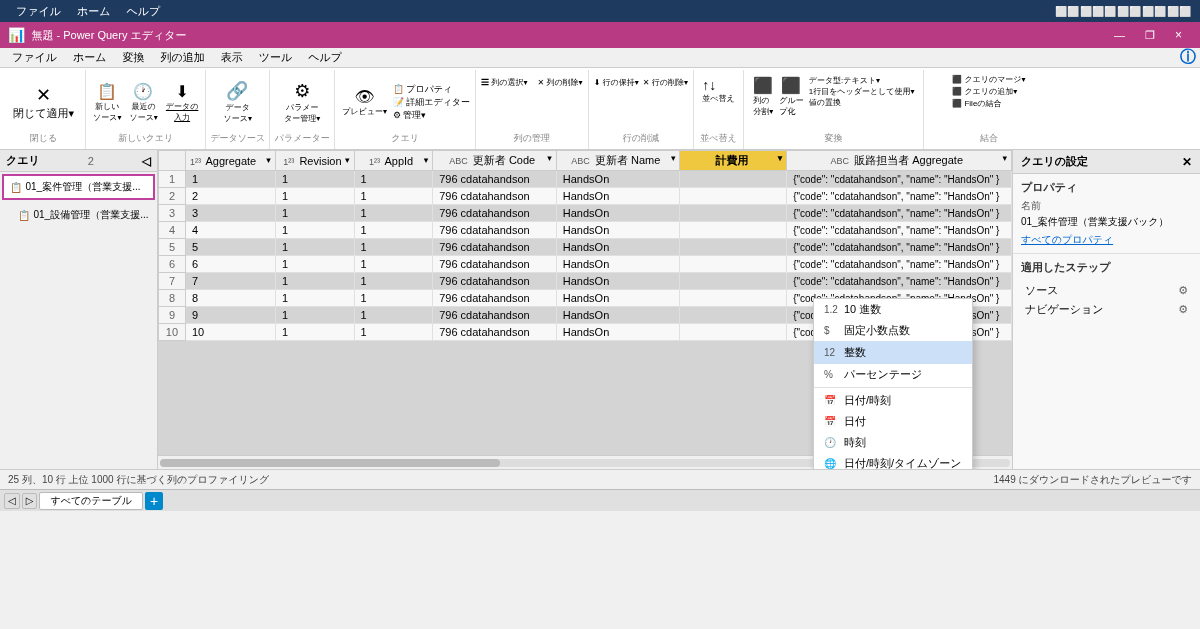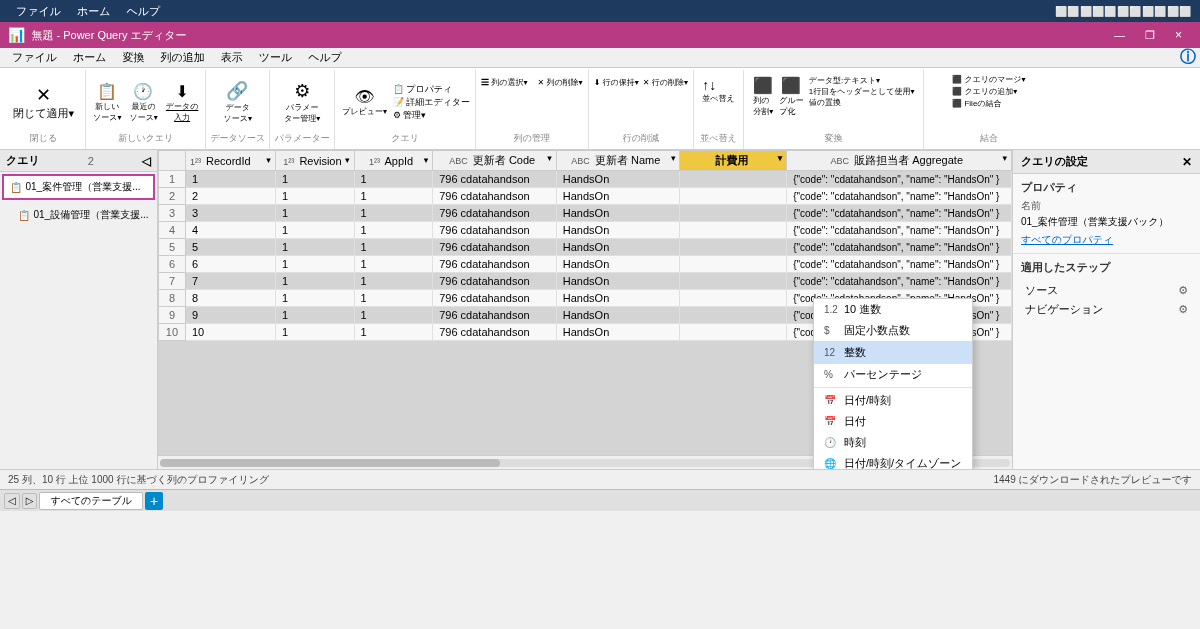--- a/index.html
+++ b/index.html
@@ -228,21 +228,21 @@
 
       <div style="flex:1;display:flex;flex-direction:column;overflow:hidden;position:relative;">
 
         <div style="overflow:auto;flex:1;">
           <table style="width:100%;border-collapse:collapse;font-size:11px;table-layout:fixed;">
             <thead>
               <tr>
                 <th style="width:24px;background:#f0f0f0;border:1px solid #ccc;padding:2px 3px;"></th>
                 <th style="width:80px;background:#f0f0f0;border:1px solid #ccc;padding:2px 4px;text-align:left;font-weight:normal;overflow:hidden;text-overflow:ellipsis;white-space:nowrap;">
                   <span style="font-size:9px;color:#555;margin-right:2px;">1²³</span>
-                  <span>RecordId</span>
+                  <span>Aggregate</span>
                   <span style="font-size:9px;cursor:pointer;float:right;">▾</span>
                 </th>
                 <th style="width:70px;background:#f0f0f0;border:1px solid #ccc;padding:2px 4px;font-weight:normal;overflow:hidden;white-space:nowrap;">
                   <span style="font-size:9px;color:#555;margin-right:2px;">1²³</span>
                   <span>Revision</span>
                   <span style="font-size:9px;cursor:pointer;float:right;">▾</span>
                 </th>
                 <th style="width:70px;background:#f0f0f0;border:1px solid #ccc;padding:2px 4px;font-weight:normal;overflow:hidden;white-space:nowrap;">
                   <span style="font-size:9px;color:#555;margin-right:2px;">1²³</span>
                   <span>AppId</span>

